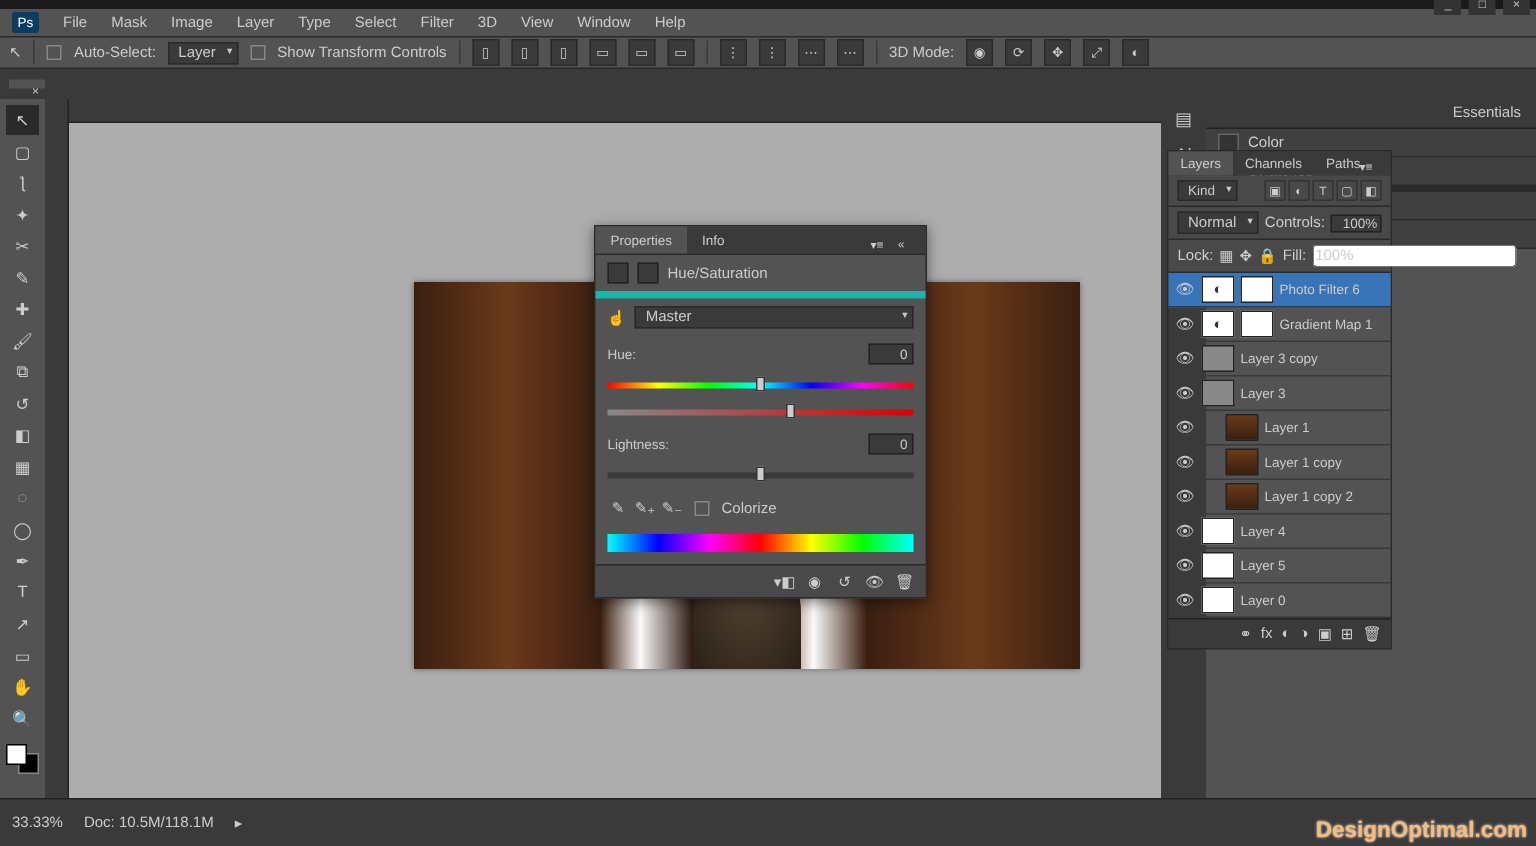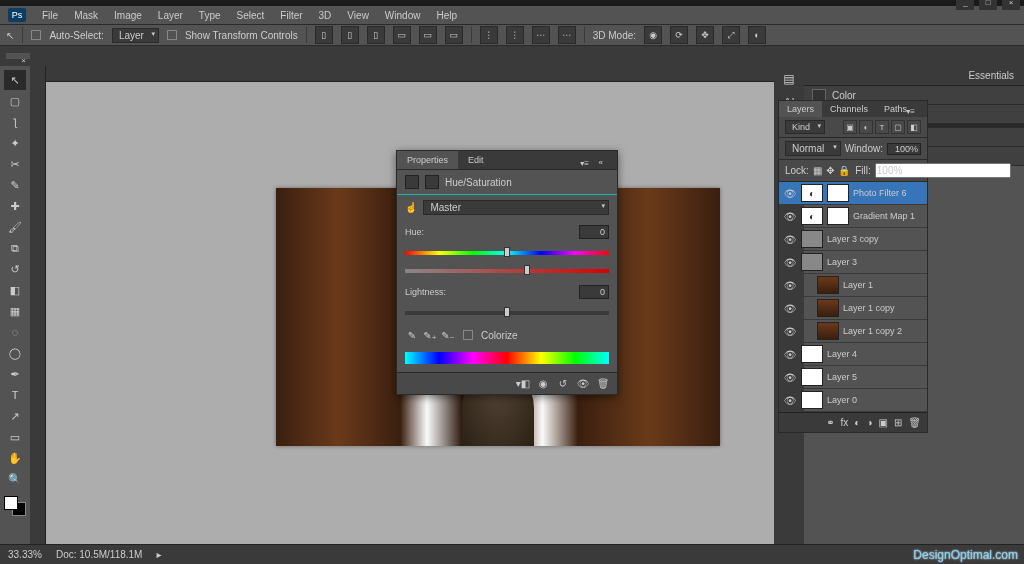--- a/index.html
+++ b/index.html
@@ -31,21 +31,21 @@
 .canvas-area{background:#adadad;position:absolute;top:16px;left:0;right:0;bottom:0}
 .doc{position:absolute;left:230px;top:106px;width:444px;height:258px;background:#fff;box-shadow:0 0 4px rgba(0,0,0,.4)}
 .doc-img{width:100%;height:100%;background:linear-gradient(90deg,#3a1f0f 0%,#6b3a1a 14%,#3a1f0f 28%,#fafafa 34%,#2a170c 42%,#6b3a1a 54%,#fafafa 60%,#3a1f0f 68%,#6b3a1a 84%,#3a1f0f 100%);position:relative}
 .silh{position:absolute;bottom:0;left:42%;width:16%;height:30%;background:radial-gradient(ellipse at top,#5a4a3a,#2a2015);border-radius:50% 50% 0 0}
 .props{position:absolute;left:396px;top:150px;width:222px;background:#535353;border:1px solid #2a2a2a;box-shadow:0 2px 8px rgba(0,0,0,.5)}
 .panel-tabs{display:flex;background:#3a3a3a;border-bottom:1px solid #2a2a2a;position:relative}
 .panel-tabs span{padding:4px 10px;font-size:9px}
 .panel-tabs span.act{background:#535353}
 .panel-tabs .close{position:absolute;right:4px;top:3px;font-size:8px;cursor:pointer}
 .panel-tabs .menu{position:absolute;right:18px;top:4px;font-size:8px}
-.prop-head{display:flex;align-items:center;padding:5px 8px;gap:6px;border-bottom:1px solid #14b8a6}
+.prop-head{display:flex;align-items:center;padding:5px 8px;gap:6px;border-bottom:5px solid #14b8a6}
 .prop-head .adj-ic{width:14px;height:14px;background:#3a3a3a;border:1px solid #222}
 .prop-row{display:flex;align-items:center;padding:5px 8px;gap:6px}
 .prop-row label{width:48px;font-size:9px}
 .prop-row .dd{flex:1}
 .prop-row input{width:30px;background:#3a3a3a;border:1px solid #222;color:#ccc;text-align:right;padding:1px 3px;font-size:9px}
 .slider{flex:1;height:8px;position:relative}
 .slider .track{height:4px;background:#3a3a3a;position:absolute;top:2px;left:0;right:0}
 .slider.hue .track{background:linear-gradient(90deg,red,yellow,lime,cyan,blue,magenta,red)}
 .slider.sat .track{background:linear-gradient(90deg,#888,#d00)}
 .slider .thumb{position:absolute;top:-2px;width:6px;height:10px;background:#ccc;border:1px solid #333;transform:translateX(-3px)}
@@ -79,22 +79,22 @@
 .eye{width:14px;text-align:center;font-size:10px}
 .lthumb{width:22px;height:18px;background:#888;border:1px solid #222;flex-shrink:0}
 .lthumb.w{background:#fff}
 .lthumb.brick{background:linear-gradient(#6b3a1a,#3a1f0f)}
 .lthumb.adj{background:#fff;display:flex;align-items:center;justify-content:center;font-size:10px;color:#333}
 .lmask{width:22px;height:18px;background:#fff;border:1px solid #222;flex-shrink:0}
 .lname{font-size:9px;flex:1;white-space:nowrap;overflow:hidden}
 .indent{width:12px;flex-shrink:0}
 .lp-foot{height:20px;background:#3a3a3a;display:flex;justify-content:flex-end;align-items:center;gap:6px;padding-right:6px;border-top:1px solid #222}
 .lp-foot span{font-size:10px}
-.status{position:absolute;bottom:0;left:0;right:0;height:20px;background:#3a3a3a;display:flex;align-items:center;padding-left:8px;gap:14px;font-size:9px;border-top:1px solid #222}
-.watermark{position:absolute;bottom:2px;right:6px;font-size:12px;color:#7dd3fc;font-weight:normal;text-shadow:0 0 2px #fff}
+.status{position:absolute;bottom:0;left:0;right:0;height:32px;background:#3a3a3a;display:flex;align-items:center;padding-left:8px;gap:14px;font-size:9px;border-top:1px solid #222}
+.watermark{position:absolute;bottom:2px;right:6px;font-size:15px;color:#fdba74;font-weight:bold;text-shadow:0 0 2px #fff}
 </style>
 </head>
 <body>
 
 <div class="titlebar">
   <div class="winbtns">
     <span>_</span>
     <span>□</span>
     <span>×</span>
   </div>
@@ -234,21 +234,21 @@
     <div class="filts">
       <span>▣</span>
       <span>◐</span>
       <span>T</span>
       <span>▢</span>
       <span>◧</span>
     </div>
   </div>
   <div class="lp-row2">
     <span class="dd" style="flex:1">Normal</span>
-    <span>Window:</span>
+    <span>Controls:</span>
     <input value="100%" style="">
   </div>
   <div class="lp-row3">
     <span>Lock:</span>
     <span>▦</span>
     <span>✥</span>
     <span>🔒</span>
     <span style="margin-left:auto">Fill:</span>
     <input value="100%" style="">
   </div>
@@ -316,21 +316,21 @@
     <span>◑</span>
     <span>▣</span>
     <span>⊞</span>
     <span>🗑</span>
   </div>
 </div>
 
 <div class="props">
   <div class="panel-tabs">
     <span class="act">Properties</span>
-    <span>Edit</span>
+    <span>Info</span>
     <span class="menu">▾≡</span>
     <span class="close">«</span>
   </div>
   <div class="prop-head">
     <span class="adj-ic"></span>
     <span class="adj-ic"></span>
     <span>Hue/Saturation</span>
   </div>
   <div class="prop-row">
     <span>☝</span>

